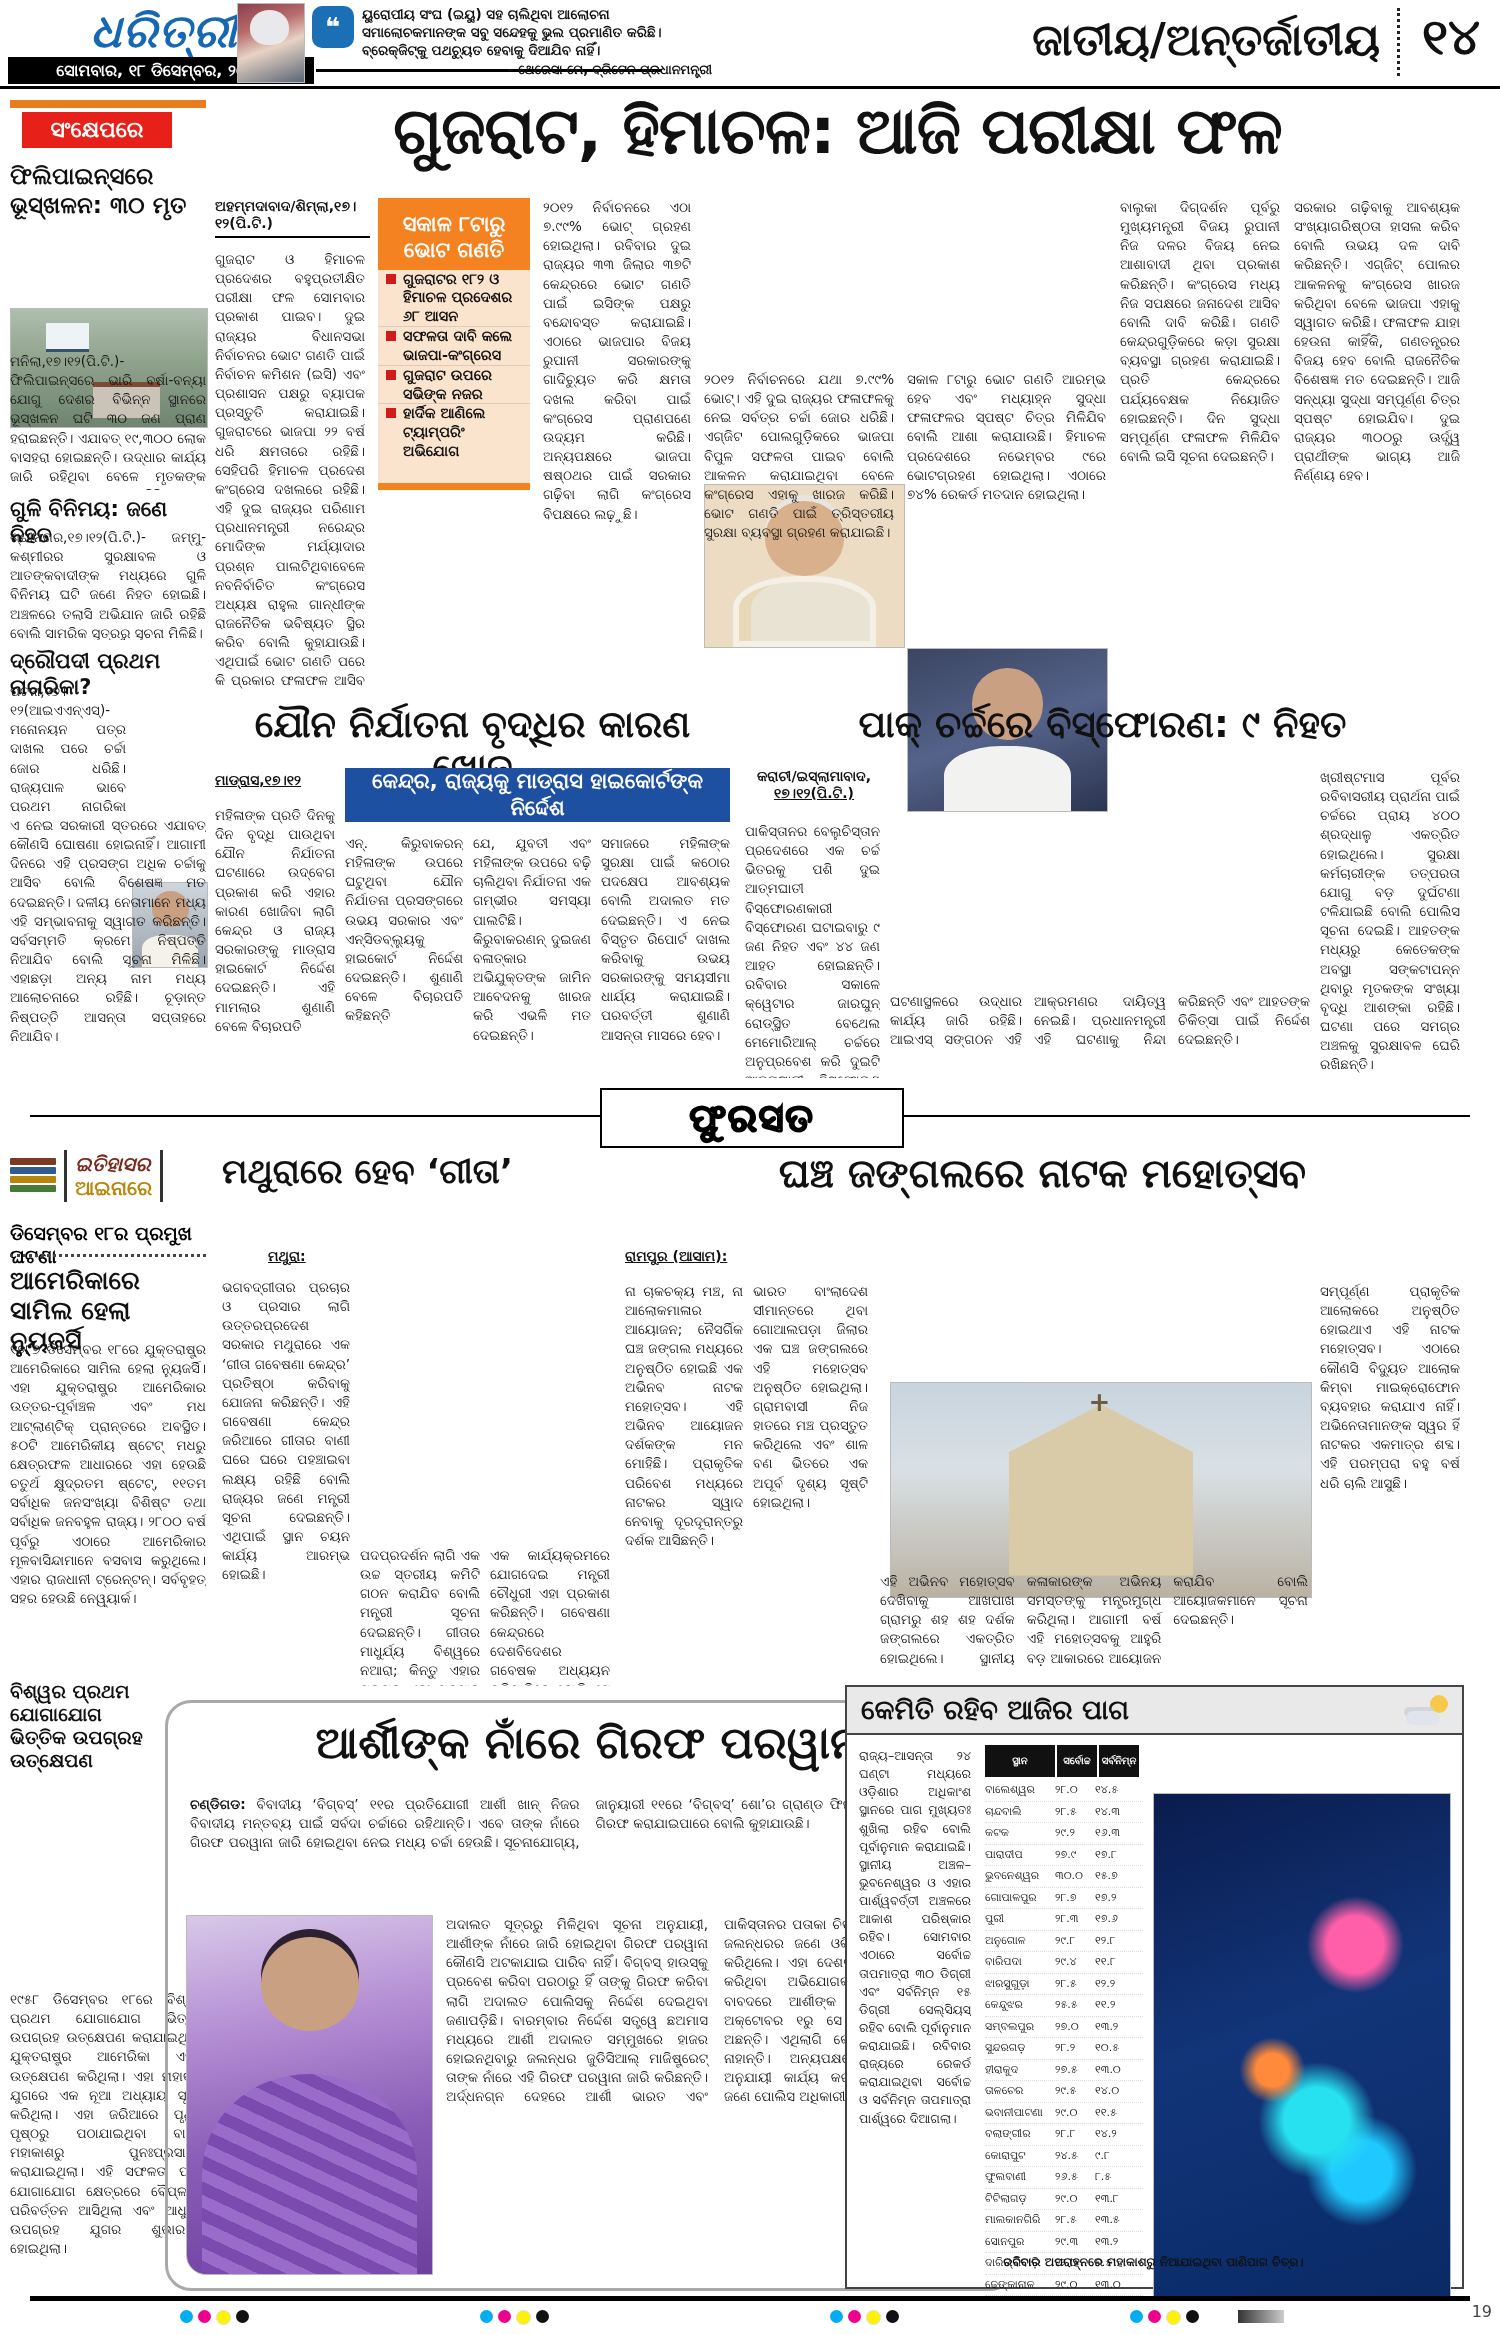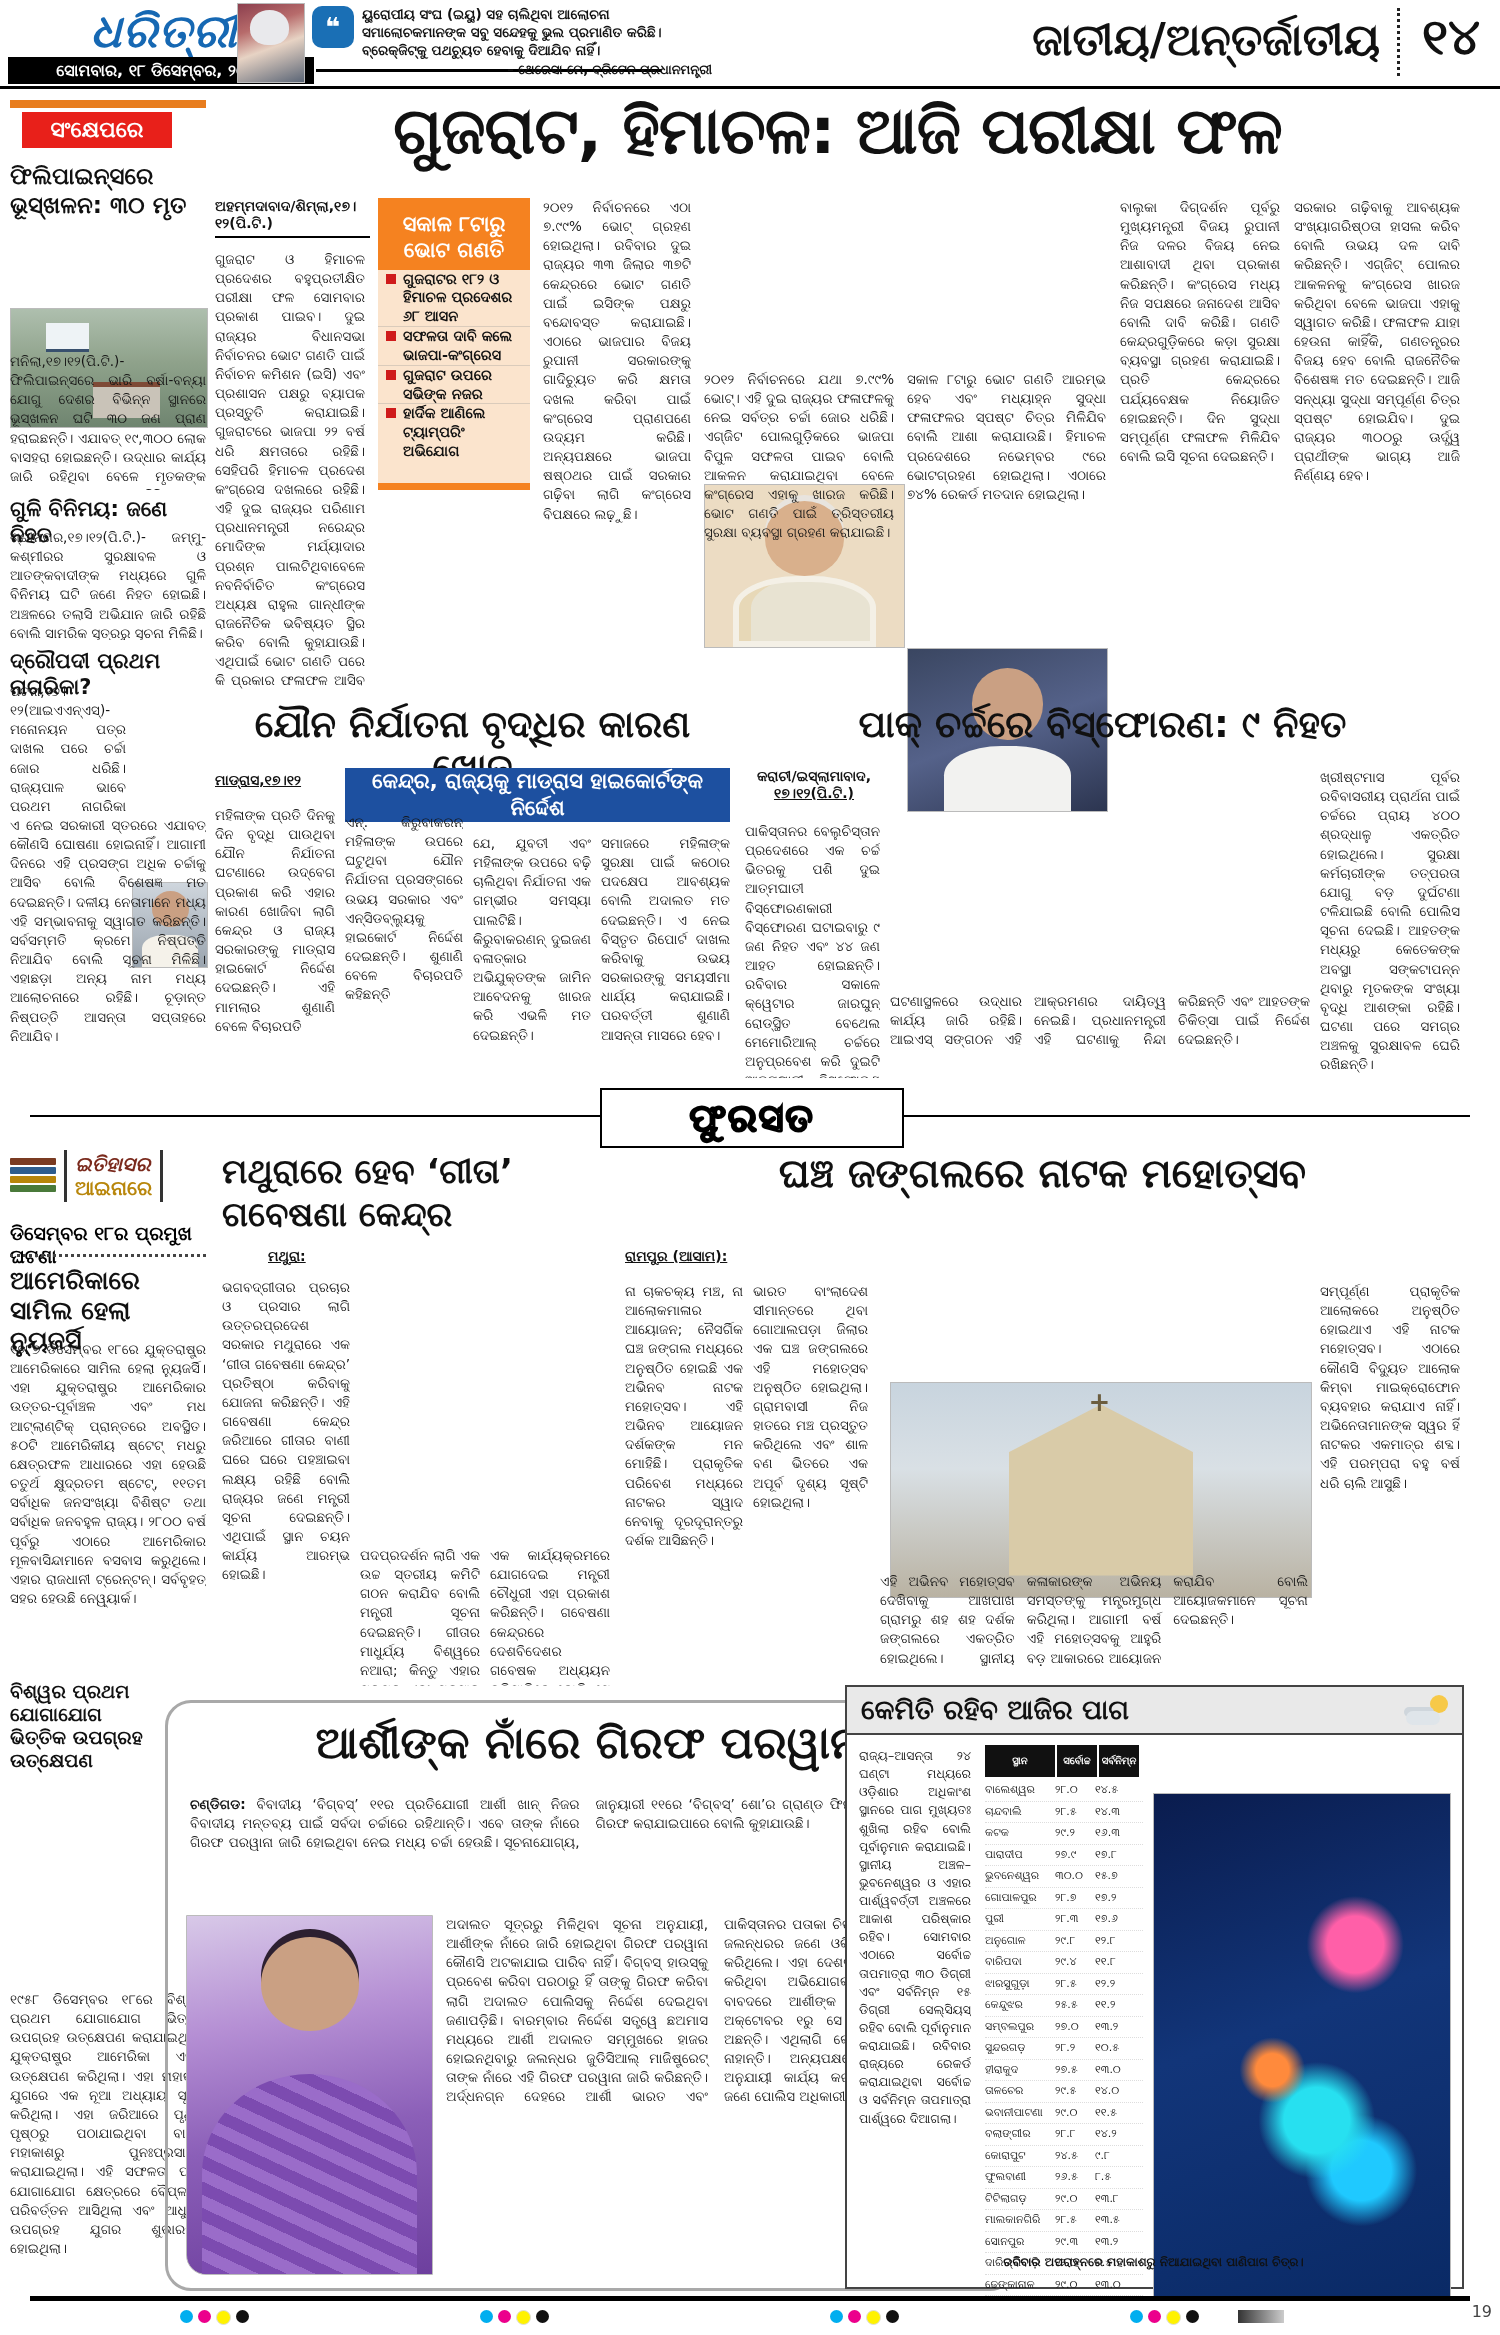--- a/index.html
+++ b/index.html
@@ -161,21 +161,21 @@
   <div class="abs ph ph-rahul" style="left:907px;top:198px;width:199px;height:162px;"></div>
   <div class="abs body" style="left:704px;top:370px;width:190px;height:320px;">୨୦୧୨ ନିର୍ବାଚନରେ ଯଥା ୭.୯୯% ଭୋଟ୍। ଏହି ଦୁଇ ରାଜ୍ୟର ଫଳାଫଳକୁ ନେଇ ସର୍ବତ୍ର ଚର୍ଚ୍ଚା ଜୋର ଧରିଛି। ଏଗ୍ଜିଟ ପୋଲଗୁଡ଼ିକରେ ଭାଜପା ବିପୁଳ ସଫଳତା ପାଇବ ବୋଲି ଆକଳନ କରାଯାଇଥିବା ବେଳେ କଂଗ୍ରେସ ଏହାକୁ ଖାରଜ କରିଛି। ଭୋଟ ଗଣତି ପାଇଁ ତ୍ରିସ୍ତରୀୟ ସୁରକ୍ଷା ବ୍ୟବସ୍ଥା ଗ୍ରହଣ କରାଯାଇଛି।</div>
   <div class="abs body" style="left:907px;top:370px;width:199px;height:320px;">ସକାଳ ୮ଟାରୁ ଭୋଟ ଗଣତି ଆରମ୍ଭ ହେବ ଏବଂ ମଧ୍ୟାହ୍ନ ସୁଦ୍ଧା ଫଳାଫଳର ସ୍ପଷ୍ଟ ଚିତ୍ର ମିଳିଯିବ ବୋଲି ଆଶା କରାଯାଉଛି। ହିମାଚଳ ପ୍ରଦେଶରେ ନଭେମ୍ବର ୯ରେ ଭୋଟଗ୍ରହଣ ହୋଇଥିଲା। ଏଠାରେ ୭୪% ରେକର୍ଡ ମତଦାନ ହୋଇଥିଲା।</div>
   <div class="abs body" style="left:1120px;top:198px;width:160px;height:492px;">ବାଲୁକା ଦିଗ୍‌ଦର୍ଶନ ପୂର୍ବରୁ ମୁଖ୍ୟମନ୍ତ୍ରୀ ବିଜୟ ରୁପାନୀ ନିଜ ଦଳର ବିଜୟ ନେଇ ଆଶାବାଦୀ ଥିବା ପ୍ରକାଶ କରିଛନ୍ତି। କଂଗ୍ରେସ ମଧ୍ୟ ନିଜ ସପକ୍ଷରେ ଜନାଦେଶ ଆସିବ ବୋଲି ଦାବି କରିଛି। ଗଣତି କେନ୍ଦ୍ରଗୁଡ଼ିକରେ କଡ଼ା ସୁରକ୍ଷା ବ୍ୟବସ୍ଥା ଗ୍ରହଣ କରାଯାଇଛି। ପ୍ରତି କେନ୍ଦ୍ରରେ ପର୍ଯ୍ୟବେକ୍ଷକ ନିୟୋଜିତ ହୋଇଛନ୍ତି। ଦିନ ସୁଦ୍ଧା ସମ୍ପୂର୍ଣ୍ଣ ଫଳାଫଳ ମିଳିଯିବ ବୋଲି ଇସି ସୂଚନା ଦେଇଛନ୍ତି।</div>
   <div class="abs body" style="left:1294px;top:198px;width:166px;height:492px;">ସରକାର ଗଢ଼ିବାକୁ ଆବଶ୍ୟକ ସଂଖ୍ୟାଗରିଷ୍ଠତା ହାସଲ କରିବ ବୋଲି ଉଭୟ ଦଳ ଦାବି କରିଛନ୍ତି। ଏଗ୍ଜିଟ୍ ପୋଲର ଆକଳନକୁ କଂଗ୍ରେସ ଖାରଜ କରିଥିବା ବେଳେ ଭାଜପା ଏହାକୁ ସ୍ୱାଗତ କରିଛି। ଫଳାଫଳ ଯାହା ହେଉନା କାହିଁକି, ଗଣତନ୍ତ୍ରର ବିଜୟ ହେବ ବୋଲି ରାଜନୈତିକ ବିଶେଷଜ୍ଞ ମତ ଦେଇଛନ୍ତି। ଆଜି ସନ୍ଧ୍ୟା ସୁଦ୍ଧା ସମ୍ପୂର୍ଣ୍ଣ ଚିତ୍ର ସ୍ପଷ୍ଟ ହୋଇଯିବ। ଦୁଇ ରାଜ୍ୟର ୩୦୦ରୁ ଊର୍ଦ୍ଧ୍ୱ ପ୍ରାର୍ଥୀଙ୍କ ଭାଗ୍ୟ ଆଜି ନିର୍ଣ୍ଣୟ ହେବ।</div>
 
   <div class="abs art-h center" style="left:215px;top:703px;width:515px;font-size:37px;">ଯୌନ ନିର୍ଯାତନା ବୃଦ୍ଧିର କାରଣ ଖୋଜ</div>
   <div class="abs dl" style="left:215px;top:772px;width:120px;"><u>ମାଡ୍ରାସ,୧୭।୧୨</u></div>
   <div class="abs bluebox" style="left:345px;top:768px;width:385px;height:54px;">କେନ୍ଦ୍ର, ରାଜ୍ୟକୁ ମାଡ୍ରାସ ହାଇକୋର୍ଟଙ୍କ ନିର୍ଦ୍ଦେଶ</div>
   <div class="abs body" style="left:215px;top:806px;width:120px;height:272px;">ମହିଳାଙ୍କ ପ୍ରତି ଦିନକୁ ଦିନ ବୃଦ୍ଧି ପାଉଥିବା ଯୌନ ନିର୍ଯାତନା ଘଟଣାରେ ଉଦ୍‌ବେଗ ପ୍ରକାଶ କରି ଏହାର କାରଣ ଖୋଜିବା ଲାଗି କେନ୍ଦ୍ର ଓ ରାଜ୍ୟ ସରକାରଙ୍କୁ ମାଡ୍ରାସ ହାଇକୋର୍ଟ ନିର୍ଦ୍ଦେଶ ଦେଇଛନ୍ତି। ଏହି ମାମଲାର ଶୁଣାଣି ବେଳେ ବିଚାରପତି</div>
-  <div class="abs body" style="left:345px;top:813px;width:118px;height:244px;">ଏନ୍. କିରୁବାକରନ୍ ମହିଳାଙ୍କ ଉପରେ ଘଟୁଥିବା ଯୌନ ନିର୍ଯାତନା ପ୍ରସଙ୍ଗରେ ଉଭୟ ସରକାର ଏବଂ ଏନ୍‌ସିଡବ୍ଲ୍ୟୁକୁ ହାଇକୋର୍ଟ ନିର୍ଦ୍ଦେଶ ଦେଇଛନ୍ତି। ଶୁଣାଣି ବେଳେ ବିଚାରପତି କହିଛନ୍ତି</div>
+  <div class="abs body" style="left:345px;top:834px;width:118px;height:244px;">ଏନ୍. କିରୁବାକରନ୍ ମହିଳାଙ୍କ ଉପରେ ଘଟୁଥିବା ଯୌନ ନିର୍ଯାତନା ପ୍ରସଙ୍ଗରେ ଉଭୟ ସରକାର ଏବଂ ଏନ୍‌ସିଡବ୍ଲ୍ୟୁକୁ ହାଇକୋର୍ଟ ନିର୍ଦ୍ଦେଶ ଦେଇଛନ୍ତି। ଶୁଣାଣି ବେଳେ ବିଚାରପତି କହିଛନ୍ତି</div>
   <div class="abs body" style="left:473px;top:834px;width:118px;height:244px;">ଯେ, ଯୁବତୀ ଏବଂ ମହିଳାଙ୍କ ଉପରେ ବଢ଼ି ଚାଲିଥିବା ନିର୍ଯାତନା ଏକ ଗମ୍ଭୀର ସମସ୍ୟା ପାଲଟିଛି। କିରୁବାକରଣନ୍ ଦୁଇଜଣ ବଳାତ୍କାର ଅଭିଯୁକ୍ତଙ୍କ ଜାମିନ ଆବେଦନକୁ ଖାରଜ କରି ଏଭଳି ମତ ଦେଇଛନ୍ତି।</div>
   <div class="abs body" style="left:601px;top:834px;width:129px;height:244px;">ସମାଜରେ ମହିଳାଙ୍କ ସୁରକ୍ଷା ପାଇଁ କଠୋର ପଦକ୍ଷେପ ଆବଶ୍ୟକ ବୋଲି ଅଦାଲତ ମତ ଦେଇଛନ୍ତି। ଏ ନେଇ ବିସ୍ତୃତ ରିପୋର୍ଟ ଦାଖଲ କରିବାକୁ ଉଭୟ ସରକାରଙ୍କୁ ସମୟସୀମା ଧାର୍ଯ୍ୟ କରାଯାଇଛି। ପରବର୍ତ୍ତୀ ଶୁଣାଣି ଆସନ୍ତା ମାସରେ ହେବ।</div>
 
   <div class="abs art-h center" style="left:745px;top:703px;width:715px;font-size:37px;">ପାକ୍ ଚର୍ଚ୍ଚରେ ବିସ୍ଫୋରଣ: ୯ ନିହତ</div>
   <div class="abs dl center" style="left:745px;top:768px;width:138px;">
     <div>କରାଚୀ/ଇସ୍ଲାମାବାଦ,</div>
     <u>୧୭।୧୨(ପି.ଟି.)</u>
   </div>
   <div class="abs body" style="left:745px;top:822px;width:135px;height:256px;">ପାକିସ୍ତାନର ବେଲୁଚିସ୍ତାନ ପ୍ରଦେଶରେ ଏକ ଚର୍ଚ୍ଚ ଭିତରକୁ ପଶି ଦୁଇ ଆତ୍ମଘାତୀ ବିସ୍ଫୋରଣକାରୀ ବିସ୍ଫୋରଣ ଘଟାଇବାରୁ ୯ ଜଣ ନିହତ ଏବଂ ୪୪ ଜଣ ଆହତ ହୋଇଛନ୍ତି। ରବିବାର ସକାଳେ କ୍ୱେଟାର ଜାରଘୁନ୍ ରୋଡ୍‌ସ୍ଥିତ ବେଥେଲ ମେମୋରିଆଲ୍ ଚର୍ଚ୍ଚରେ ଅନୁପ୍ରବେଶ କରି ଦୁଇଟି ଆତ୍ମଘାତୀ ବିସ୍ଫୋରଣ ଘଟାଇଛନ୍ତି।</div>
   <div class="abs ph ph-church" style="left:890px;top:768px;width:420px;height:214px;"></div>
@@ -208,21 +208,20 @@
   <div class="abs body" style="left:10px;top:1340px;width:196px;height:332px;">୧୭୮୭ ଡିସେମ୍ବର ୧୮ରେ ଯୁକ୍ତରାଷ୍ଟ୍ର ଆମେରିକାରେ ସାମିଲ ହେଲା ନ୍ୟୁଜର୍ସି। ଏହା ଯୁକ୍ତରାଷ୍ଟ୍ର ଆମେରିକାର ଉତ୍ତର-ପୂର୍ବାଞ୍ଚଳ ଏବଂ ମଧ ଆଟ୍ଲାଣ୍ଟିକ୍ ପ୍ରାନ୍ତରେ ଅବସ୍ଥିତ। ୫୦ଟି ଆମେରିକୀୟ ଷ୍ଟେଟ୍ ମଧରୁ କ୍ଷେତ୍ରଫଳ ଆଧାରରେ ଏହା ହେଉଛି ଚତୁର୍ଥ କ୍ଷୁଦ୍ରତମ ଷ୍ଟେଟ୍, ୧୧ତମ ସର୍ବାଧିକ ଜନସଂଖ୍ୟା ବିଶିଷ୍ଟ ତଥା ସର୍ବାଧିକ ଜନବହୁଳ ରାଜ୍ୟ। ୨୮୦୦ ବର୍ଷ ପୂର୍ବରୁ ଏଠାରେ ଆମେରିକାର ମୂଳବାସିନ୍ଦାମାନେ ବସବାସ କରୁଥିଲେ। ଏହାର ରାଜଧାନୀ ଟ୍ରେନ୍ଟନ୍। ସର୍ବବୃହତ୍ ସହର ହେଉଛି ନେୱ୍ୟାର୍କ।</div>
   <div class="abs art-h" style="left:10px;top:1680px;width:196px;font-size:19px;">
     <div>ବିଶ୍ୱର ପ୍ରଥମ ଯୋଗାଯୋଗ</div>
     <div>ଭିତ୍ତିକ ଉପଗ୍ରହ ଉତ୍କ୍ଷେପଣ</div>
   </div>
 
   <div class="abs body" style="left:10px;top:1990px;width:196px;height:295px;">୧୯୫୮ ଡିସେମ୍ବର ୧୮ରେ ବିଶ୍ୱର ପ୍ରଥମ ଯୋଗାଯୋଗ ଭିତ୍ତିକ ଉପଗ୍ରହ ଉତ୍କ୍ଷେପଣ କରାଯାଇଥିଲା। ଯୁକ୍ତରାଷ୍ଟ୍ର ଆମେରିକା ଏହାକୁ ଉତ୍କ୍ଷେପଣ କରିଥିଲା। ଏହା ମହାକାଶ ଯୁଗରେ ଏକ ନୂଆ ଅଧ୍ୟାୟ ସୃଷ୍ଟି କରିଥିଲା। ଏହା ଜରିଆରେ ପୃଥିବୀ ପୃଷ୍ଠରୁ ପଠାଯାଇଥିବା ବାର୍ତ୍ତା ମହାକାଶରୁ ପୁନଃପ୍ରସାରଣ କରାଯାଇଥିଲା। ଏହି ସଫଳତା ପରେ ଯୋଗାଯୋଗ କ୍ଷେତ୍ରରେ ବୈପ୍ଳବିକ ପରିବର୍ତ୍ତନ ଆସିଥିଲା ଏବଂ ଆଧୁନିକ ଉପଗ୍ରହ ଯୁଗର ଶୁଭାରମ୍ଭ ହୋଇଥିଲା।</div>
 
   <div class="abs art-h" style="left:222px;top:1150px;width:390px;font-size:34px;line-height:1.25;">
     <div>ମଥୁରାରେ ହେବ ‘ଗୀତା’</div>
-    <div>ଗବେଷଣା କେନ୍ଦ୍ର</div>
   </div>
   <div class="abs dl" style="left:268px;top:1248px;"><u>ମଥୁରା:</u></div>
   <div class="abs body" style="left:222px;top:1278px;width:128px;height:408px;">ଭଗବଦ୍‌ଗୀତାର ପ୍ରଚାର ଓ ପ୍ରସାର ଲାଗି ଉତ୍ତରପ୍ରଦେଶ ସରକାର ମଥୁରାରେ ଏକ ‘ଗୀତା ଗବେଷଣା କେନ୍ଦ୍ର’ ପ୍ରତିଷ୍ଠା କରିବାକୁ ଯୋଜନା କରିଛନ୍ତି। ଏହି ଗବେଷଣା କେନ୍ଦ୍ର ଜରିଆରେ ଗୀତାର ବାଣୀ ଘରେ ଘରେ ପହଞ୍ଚାଇବା ଲକ୍ଷ୍ୟ ରହିଛି ବୋଲି ରାଜ୍ୟର ଜଣେ ମନ୍ତ୍ରୀ ସୂଚନା ଦେଇଛନ୍ତି। ଏଥିପାଇଁ ସ୍ଥାନ ଚୟନ କାର୍ଯ୍ୟ ଆରମ୍ଭ ହୋଇଛି।</div>
 
   <div class="abs body" style="left:360px;top:1546px;width:120px;height:140px;">ପଦପ୍ରଦର୍ଶନ ଲାଗି ଏକ ଉଚ୍ଚ ସ୍ତରୀୟ କମିଟି ଗଠନ କରାଯିବ ବୋଲି ମନ୍ତ୍ରୀ ସୂଚନା ଦେଇଛନ୍ତି। ଗୀତାର ମାଧୁର୍ଯ୍ୟ ବିଶ୍ୱରେ ନଆରା; କିନ୍ତୁ ଏହାର ପ୍ରଚାର ଏବଂ ପ୍ରସାର ଲାଗି କୌଣସି ବିଧିବଦ୍ଧ ଅନୁଷ୍ଠାନ ନଥିଲା।</div>
   <div class="abs body" style="left:490px;top:1546px;width:120px;height:140px;">ଏକ କାର୍ଯ୍ୟକ୍ରମରେ ଯୋଗଦେଇ ମନ୍ତ୍ରୀ ଚୌଧୁରୀ ଏହା ପ୍ରକାଶ କରିଛନ୍ତି। ଗବେଷଣା କେନ୍ଦ୍ରରେ ଦେଶବିଦେଶର ଗବେଷକ ଅଧ୍ୟୟନ କରିପାରିବେ ବୋଲି ସେ କହିଛନ୍ତି।</div>
 
   <div class="abs art-h center" style="left:625px;top:1150px;width:835px;font-size:40px;">ଘଞ୍ଚ ଜଙ୍ଗଲରେ ନାଟକ ମହୋତ୍ସବ</div>
   <div class="abs dl" style="left:625px;top:1248px;width:150px;"><u>ରାମପୁର (ଆସାମ):</u></div>
   <div class="abs body" style="left:625px;top:1282px;width:118px;height:404px;">ନା ଚାକଚକ୍ୟ ମଞ୍ଚ, ନା ଆଲୋକମାଳାର ଆୟୋଜନ; ନୈସର୍ଗିକ ଘଞ୍ଚ ଜଙ୍ଗଲ ମଧ୍ୟରେ ଅନୁଷ୍ଠିତ ହୋଇଛି ଏକ ଅଭିନବ ନାଟକ ମହୋତ୍ସବ। ଏହି ଅଭିନବ ଆୟୋଜନ ଦର୍ଶକଙ୍କ ମନ ମୋହିଛି। ପ୍ରାକୃତିକ ପରିବେଶ ମଧ୍ୟରେ ନାଟକର ସ୍ୱାଦ ନେବାକୁ ଦୂରଦୂରାନ୍ତରୁ ଦର୍ଶକ ଆସିଛନ୍ତି।</div>

